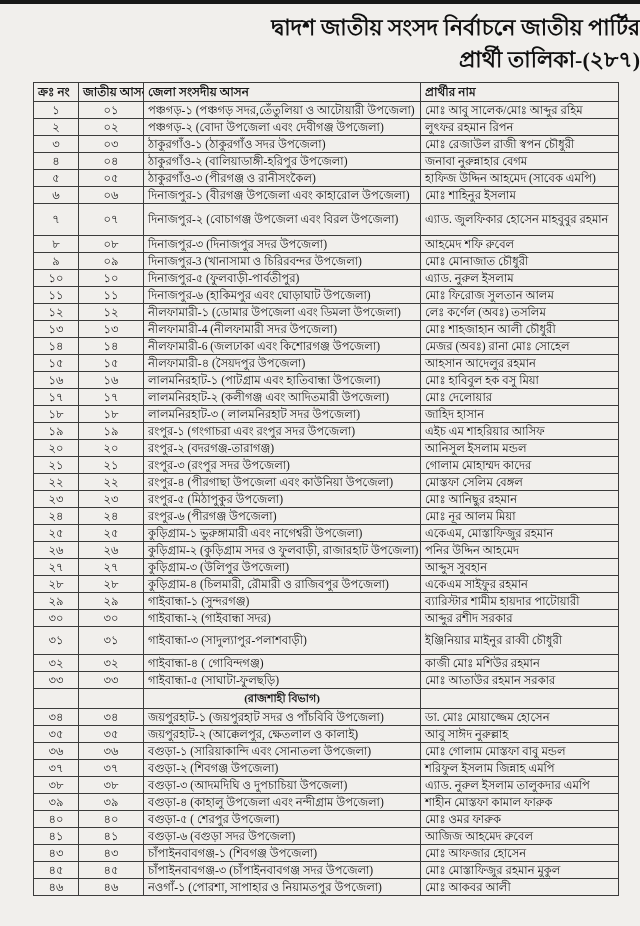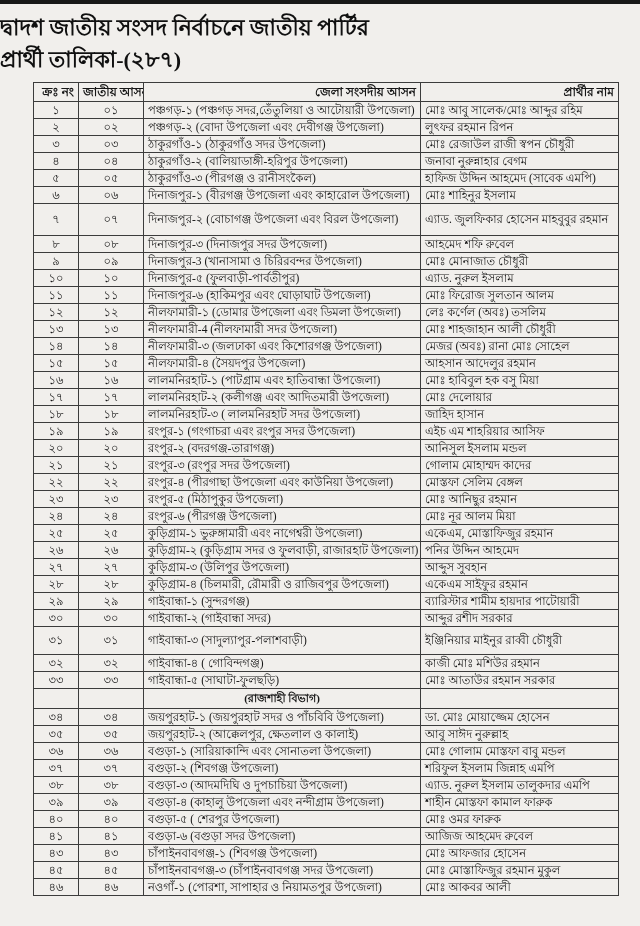--- a/index.html
+++ b/index.html
@@ -8,21 +8,21 @@
     background:#f1efec;
     font-family:"Liberation Serif","DejaVu Serif",serif;
     color:#161616;
     overflow:hidden;
     position:relative;
   }
   .topbar{
     position:absolute;top:0;left:0;width:640px;height:4px;background:#181818;
   }
   .title-wrap{
-    padding-top:12px;text-align:left;line-height:1.45;
+    padding-top:12px;text-align:right;line-height:1.45;
   }
   .title-line{
     font-size:22px;font-weight:bold;color:#101010;margin:0;
   }
   table.doc{
     border-collapse:collapse;
     margin:6px auto 0 33px;
     width:585px;
     table-layout:fixed;
     background:transparent;
@@ -31,21 +31,21 @@
   table.doc th, table.doc td{
     border:1px solid #3c3c3c;
     font-size:11.5px;
     line-height:14px;
     padding:1px 4px;
     vertical-align:middle;
     overflow:hidden;
     white-space:nowrap;
   }
   table.doc th{
-    font-weight:bold;text-align:right;height:16px;font-size:12px;
+    font-weight:bold;text-align:left;height:16px;font-size:12px;
   }
   col.c-sl{width:45px;}
   col.c-seat{width:65px;}
   col.c-const{width:277px;}
   col.c-name{width:198px;}
   td.c-center{text-align:center;}
   td.c-left{text-align:left;}
   td.candidate{white-space:pre-line;}
   tr.row{height:15px;}
   tr.row.tall{height:28px;}
@@ -168,21 +168,21 @@
   <tr class="row">
     <td class="c-center">১৩</td>
     <td class="c-center">১৩</td>
     <td class="c-left">নীলফামারী-4 (নীলফামারী সদর উপজেলা)</td>
     <td class="c-left candidate">মোঃ শাহজাহান আলী চৌধুরী</td>
   </tr>
 
   <tr class="row">
     <td class="c-center">১৪</td>
     <td class="c-center">১৪</td>
-    <td class="c-left">নীলফামারী-৩ (জলঢাকা এবং কিশোরগঞ্জ উপজেলা)</td>
+    <td class="c-left">নীলফামারী-6 (জলঢাকা এবং কিশোরগঞ্জ উপজেলা)</td>
     <td class="c-left candidate">মেজর (অবঃ) রানা মোঃ সোহেল</td>
   </tr>
 
   <tr class="row">
     <td class="c-center">১৫</td>
     <td class="c-center">১৫</td>
     <td class="c-left">নীলফামারী-৪  (সৈয়দপুর উপজেলা)</td>
     <td class="c-left candidate">আহসান আদেলুর রহমান</td>
   </tr>
 

